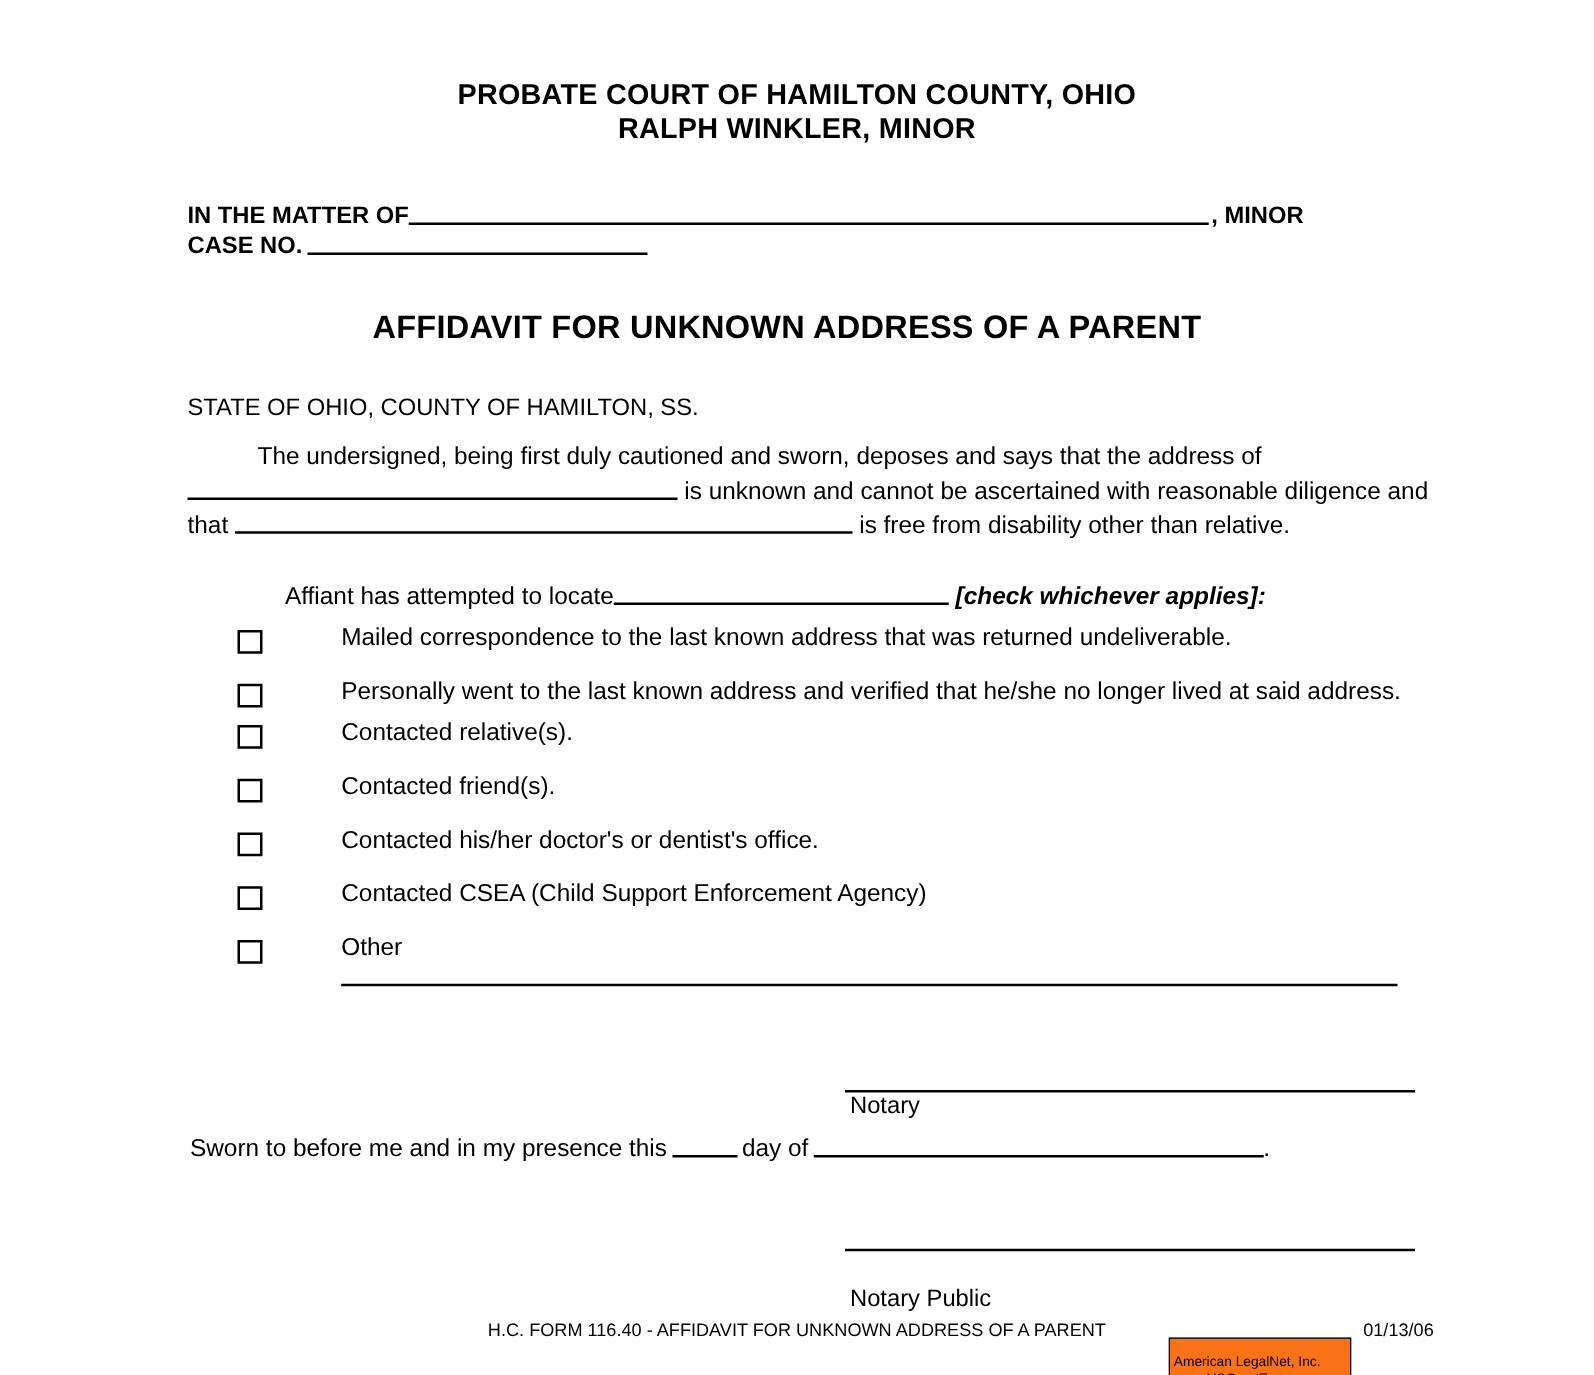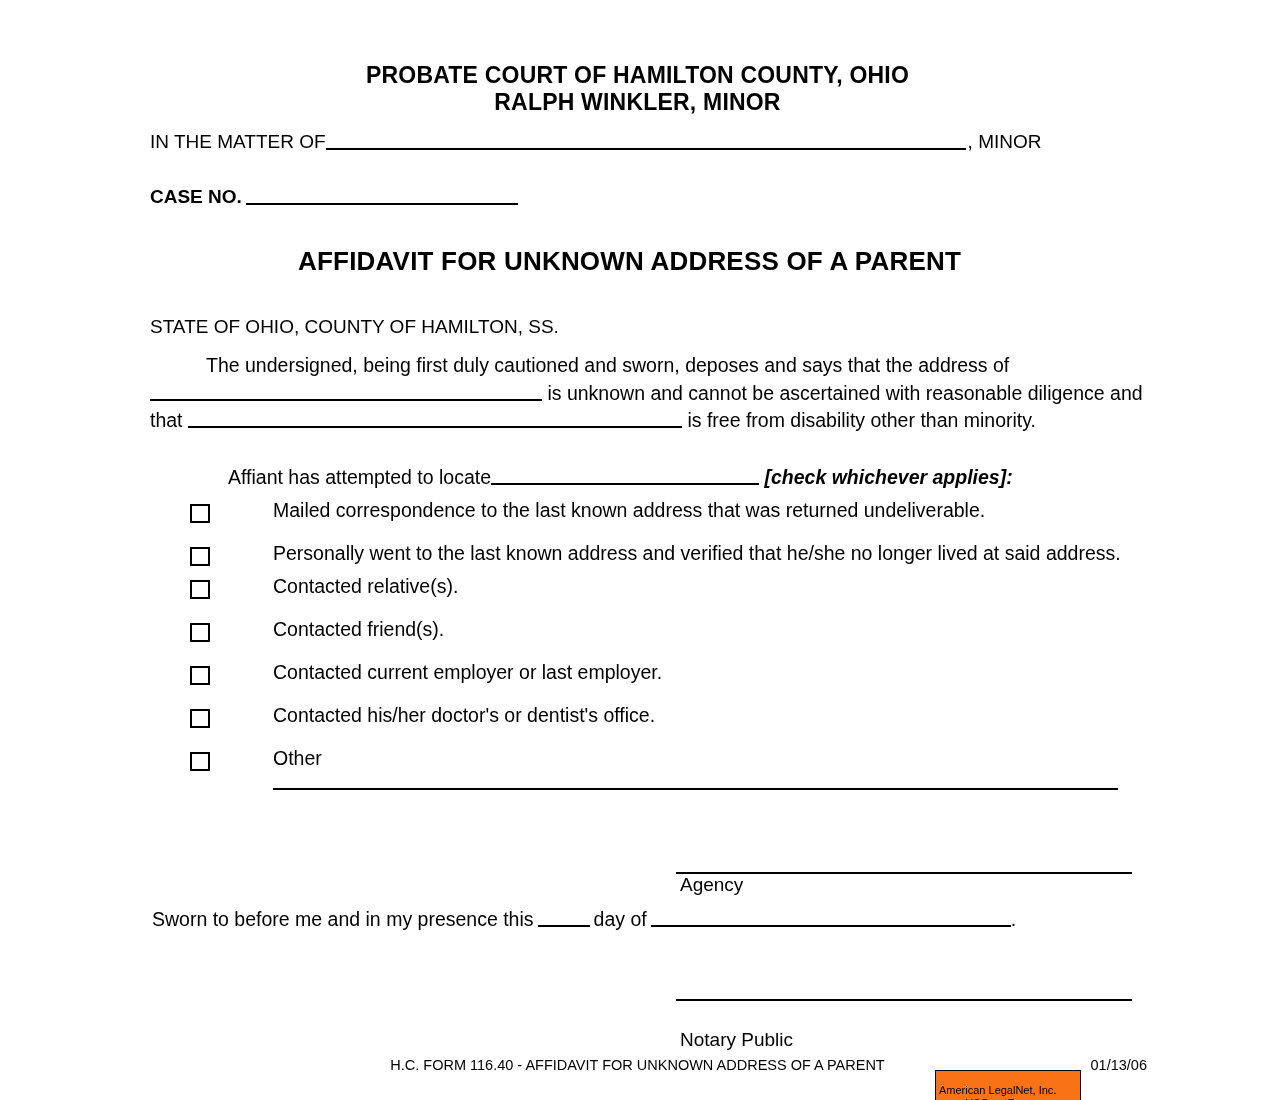--- a/index.html
+++ b/index.html
@@ -32,23 +32,23 @@
     line-height: 1.18;
   }
   .court-header .line2 {
     display: block;
   }
 
   
   .matter-row {
     position: absolute;
     left: 150px;
-    top: 131px;
+    top: 162px;
     width: 1000px;
-    font-weight: normal;
+    font-weight: bold;
     font-size: 19px;
     white-space: nowrap;
   }
   .matter-row .rule {
     display: inline-block;
     width: 640px;
     border-bottom: 2px solid #000;
     height: 14px;
     margin: 0 2px -2px 0;
   }
@@ -241,21 +241,21 @@
 
   <div class="form-title">AFFIDAVIT FOR UNKNOWN ADDRESS OF A PARENT</div>
 
   <div class="state-line">STATE OF OHIO, COUNTY OF HAMILTON, SS.</div>
 
   <div class="para">
     <span class="indent"></span><span>The undersigned, being first duly cautioned and sworn, deposes and says that the address of</span>
     <span class="rule-inline r-address"></span>
     <span>is unknown and cannot be ascertained with reasonable diligence and that</span>
     <span class="rule-inline r-free"></span>
-    <span>is free from disability other than minority.</span>
+    <span>is free from disability other than relative.</span>
   </div>
 
   <div class="affiant-locate">
     <span class="indent"></span><span>Affiant has attempted to locate</span><span class="rule-inline"></span> <span class="bold">[check whichever applies]:</span>
   </div>
 
   <div class="checklist">
 
     <div class="check-row">
       <div class="checkbox"></div>
@@ -270,40 +270,40 @@
     <div class="check-row">
       <div class="checkbox"></div>
       <div class="check-text">Contacted relative(s).</div>
     </div>
 
     <div class="check-row">
       <div class="checkbox"></div>
       <div class="check-text">Contacted friend(s).</div>
     </div>
 
-    <div class="check-row">
-      <div class="checkbox"></div>
-      <div class="check-text">Contacted current employer or last employer.</div>
-    </div>
 
     <div class="check-row">
       <div class="checkbox"></div>
       <div class="check-text">Contacted his/her doctor's or dentist's office.</div>
     </div>
 
+    <div class="check-row">
+      <div class="checkbox"></div>
+      <div class="check-text">Contacted CSEA (Child Support Enforcement Agency)</div>
+    </div>
 
     <div class="check-row">
       <div class="checkbox"></div>
       <div class="check-text"><span>Other</span><span class="rule-other"></span></div>
     </div>
 
   </div>
 
   <div class="sig-line" id="affiant-rule"></div>
-  <div class="sig-label" id="affiant-label">Agency</div>
+  <div class="sig-label" id="affiant-label">Notary</div>
 
   <div class="sworn-line">
     <span>Sworn to before me and in my presence this</span><span class="rule-day"></span><span>day of</span><span class="rule-month"></span><span>.</span>
   </div>
 
   <div class="sig-line" id="notary-rule"></div>
   <div class="sig-label" id="notary-label">Notary Public</div>
 
   <div class="footer">
     <span>H.C. FORM 116.40 - AFFIDAVIT FOR UNKNOWN ADDRESS OF A PARENT</span>

